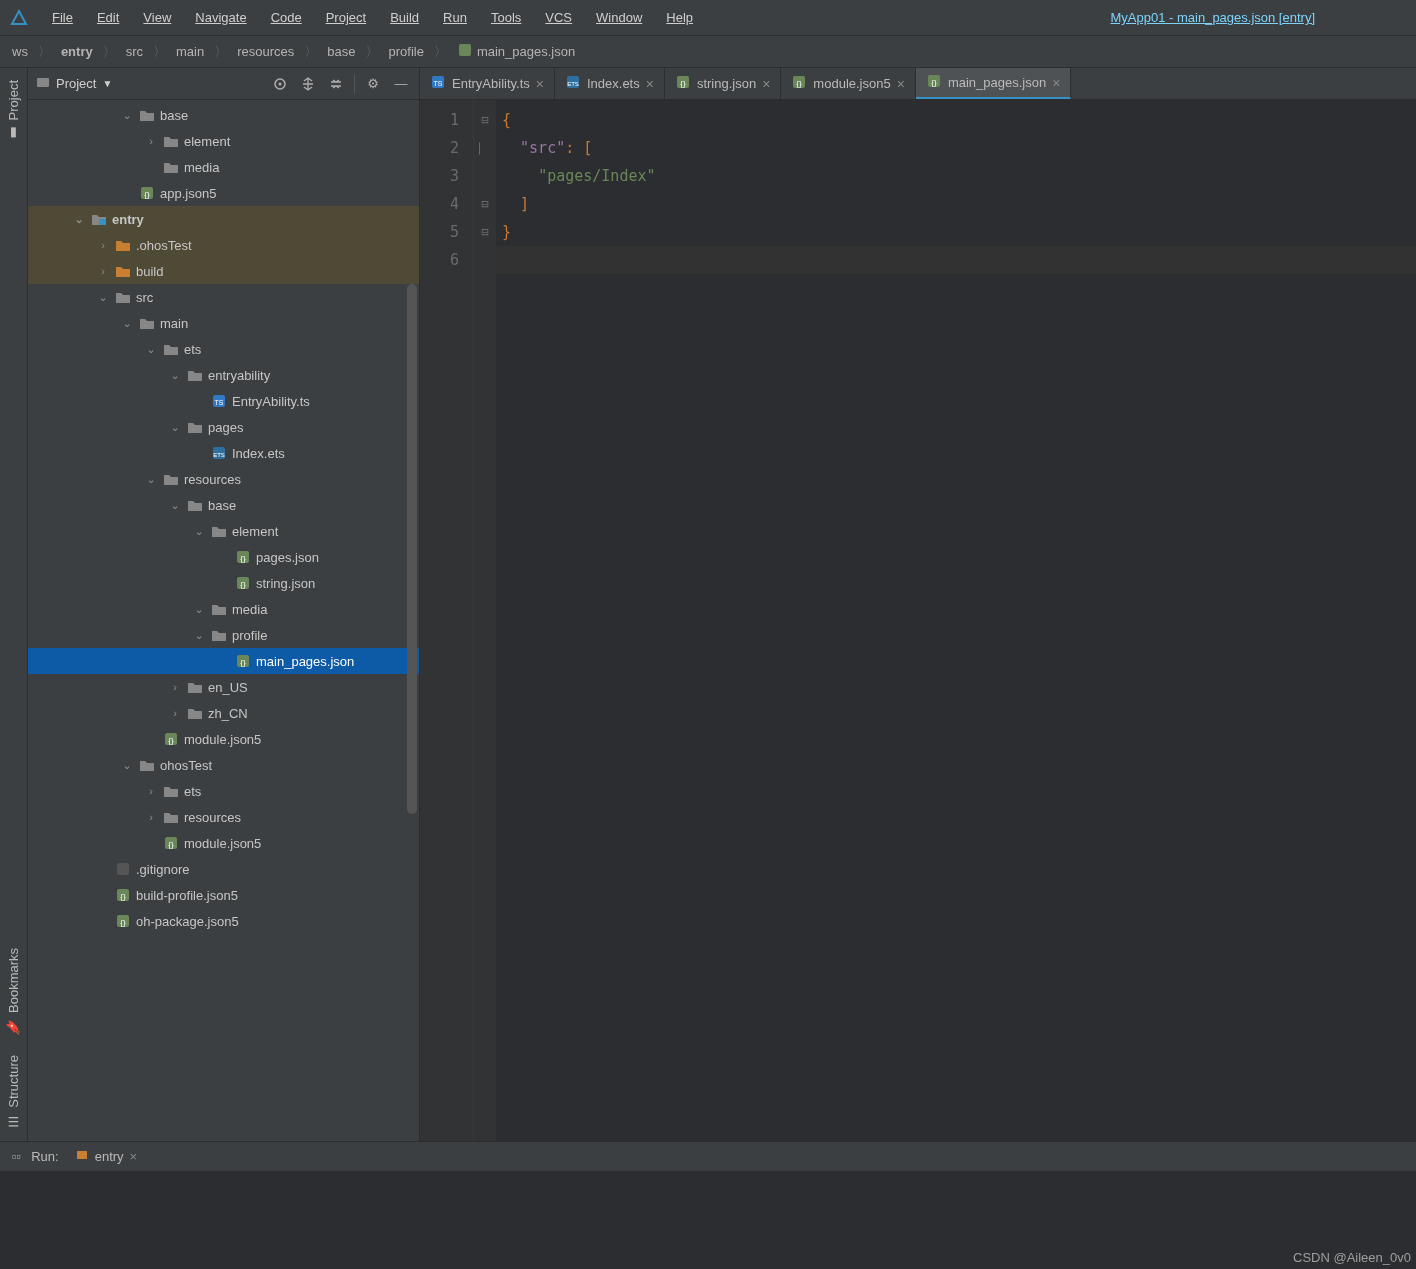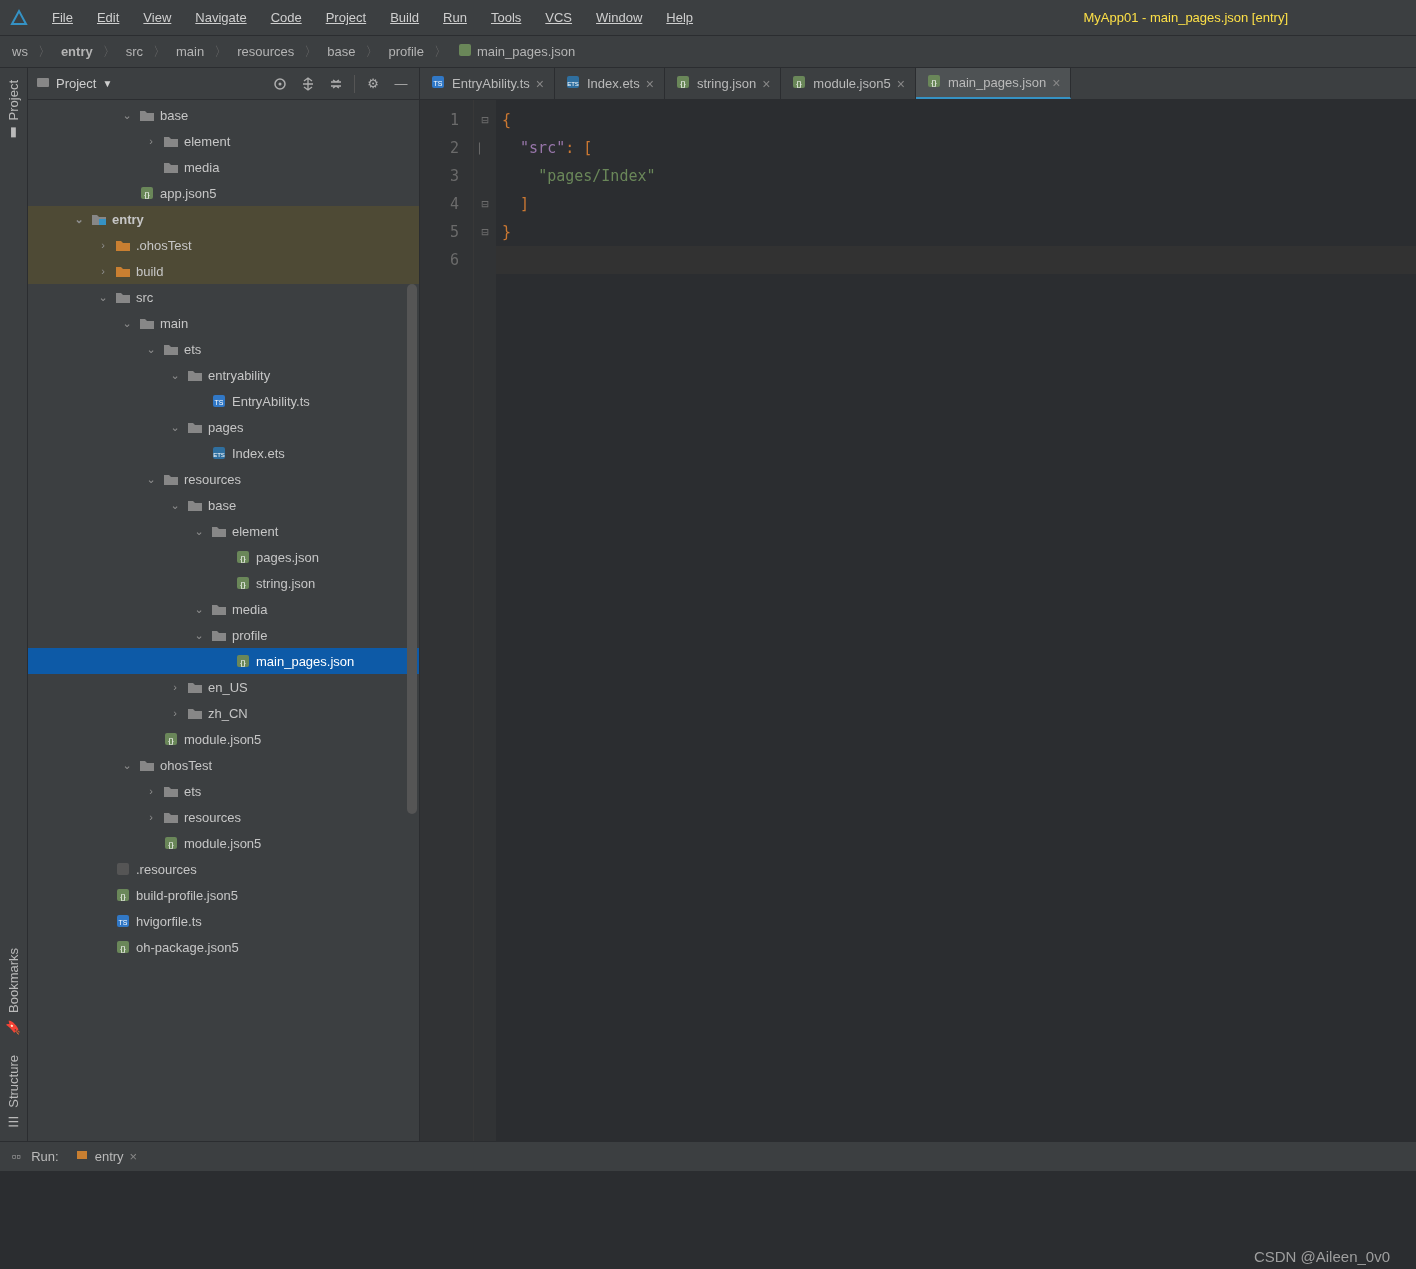--- a/index.html
+++ b/index.html
@@ -18,21 +18,21 @@
     background: #3c3f41;
     display: flex;
     align-items: center;
     padding: 0 8px;
     gap: 4px;
     border-bottom: 1px solid #2b2d30;
   }
   .menubar .logo { width: 22px; height: 22px; margin-right: 8px; display:flex; align-items:center; justify-content:center;}
   .menubar .menu-item { padding: 4px 10px; color: #cfcfcf; cursor: pointer; text-align: center; }
   .menubar .menu-item .u { text-decoration: underline; }
-  .menubar .window-title { margin-left: auto; margin-right: 120px; color: #fde047; }
+  .menubar .window-title { margin-left: auto; margin-right: 93px; color: #7dd3fc; text-decoration: underline; }
   .breadcrumbs {
     height: 32px;
     background: #3c3f41;
     display: flex;
     align-items: center;
     padding: 0 12px;
     border-bottom: 1px solid #2b2d30;
     gap: 4px;
     color: #b4b4b4;
   }
@@ -135,23 +135,23 @@
     display: flex;
     align-items: center;
     padding: 0 12px;
     gap: 10px;
   }
   .bottom-bar .btn { color:#bababa; display:flex; align-items:center; gap:6px; cursor:pointer; padding:2px 6px;}
   .bottom-bar .btn .close { color:#888; font-size:13px;}
   .watermark {
     position: absolute;
     bottom: 4px;
-    right: 26px;
+    right: 5px;
     color: #9e9e9e;
-    font-size: 15px;
+    font-size: 13px;
   }
   
   .folder-grey { fill:#878787; }
   .folder-blue { fill:#3592c4; }
   .folder-orange { fill:#c97f31; }
 </style>
 </head>
 <body>
 
 <div class="menubar">
@@ -517,41 +517,31 @@
           </span>
           <span>module.json5</span>
         </div>
         <div class="row" style="padding-left: 68px;">
           <span class="arrow"></span>
           <span class="icon">
             <svg width="16" height="16">
               <rect x="2" y="2" width="12" height="12" rx="2" fill="#555"></rect>
             </svg>
           </span>
-          <span>.resources</span>
+          <span>.gitignore</span>
         </div>
         <div class="row" style="padding-left: 68px;">
           <span class="arrow"></span>
           <span class="icon">
             <svg width="16" height="16">
               <rect x="2" y="2" width="12" height="12" rx="2" fill="#6a8759"></rect>
               <text x="8" y="12" text-anchor="middle" font-size="8" fill="#fff">{}</text>
             </svg>
           </span>
           <span>build-profile.json5</span>
-        </div>
-        <div class="row" style="padding-left: 68px;">
-          <span class="arrow"></span>
-          <span class="icon">
-            <svg width="16" height="16">
-              <rect x="2" y="2" width="12" height="12" rx="2" fill="#3178c6"></rect>
-              <text x="8" y="12" text-anchor="middle" font-size="7" fill="#fff">TS</text>
-            </svg>
-          </span>
-          <span>hvigorfile.ts</span>
         </div>
         <div class="row" style="padding-left: 68px;">
           <span class="arrow"></span>
           <span class="icon">
             <svg width="16" height="16">
               <rect x="2" y="2" width="12" height="12" rx="2" fill="#6a8759"></rect>
               <text x="8" y="12" text-anchor="middle" font-size="8" fill="#fff">{}</text>
             </svg>
           </span>
           <span>oh-package.json5</span>

